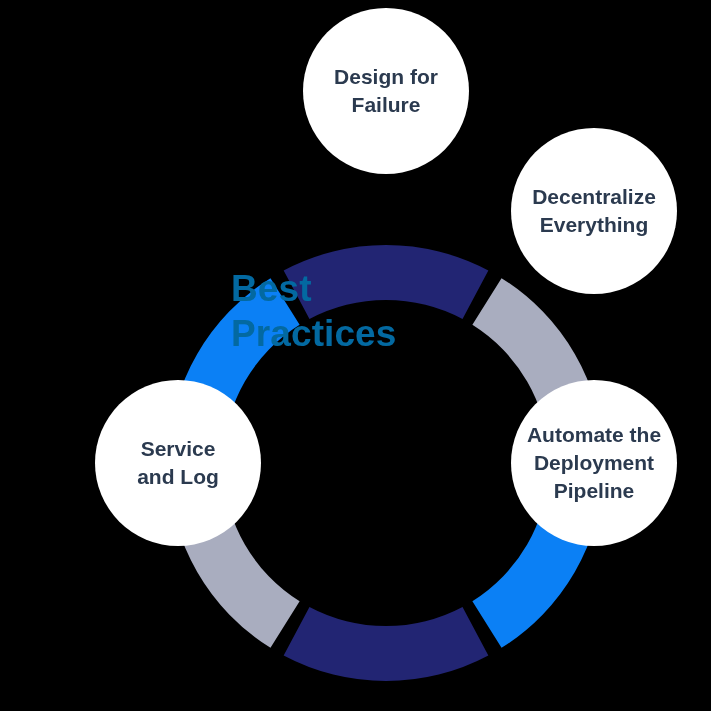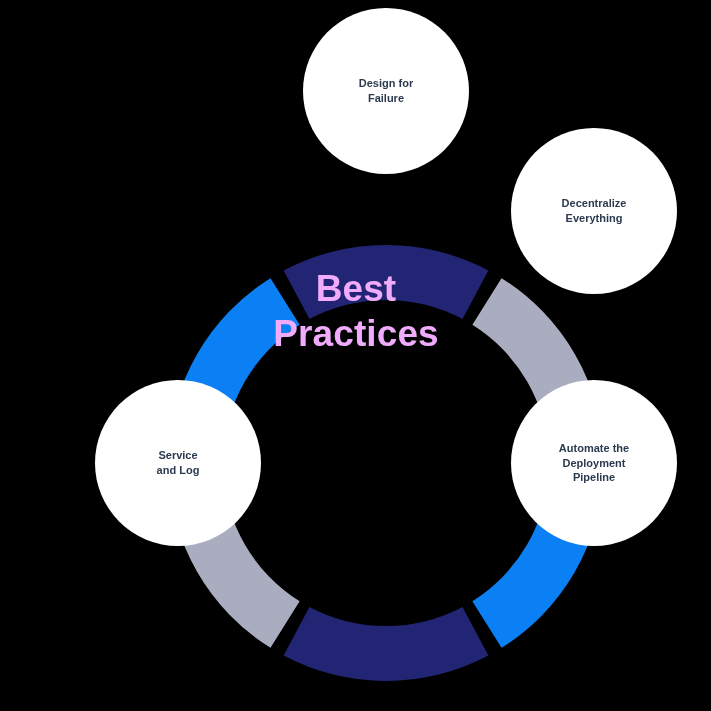--- a/index.html
+++ b/index.html
@@ -25,40 +25,39 @@
     left: 0;
     top: 0;
     width: 711px;
     height: 711px;
   }
   .center-label {
     position: absolute;
     left: 231px;
     top: 266px;
     width: 250px;
-    text-align: center;
-    color: #f0abfc;
+    color: #0369a1;
     font-size: 37px;
     font-weight: bold;
     line-height: 1.22;
     letter-spacing: 0.1px;
     white-space: pre-line;
   }
   .node {
     position: absolute;
     border-radius: 50%;
     background: #ffffff;
     display: flex;
     align-items: center;
     justify-content: center;
     box-sizing: border-box;
   }
   .node-label {
     color: #2b3a4f;
-    font-size: 11px;
+    font-size: 21px;
     font-weight: bold;
     line-height: 1.33;
     text-align: center;
     white-space: pre-line;
     padding: 0 6px;
   }
   
   .node-top          { left: 303px; top: 8px;   width: 166px; height: 166px; }
   .node-top-right    { left: 511px; top: 128px; width: 166px; height: 166px; }
   .node-bottom-right { left: 511px; top: 380px; width: 166px; height: 166px; }

